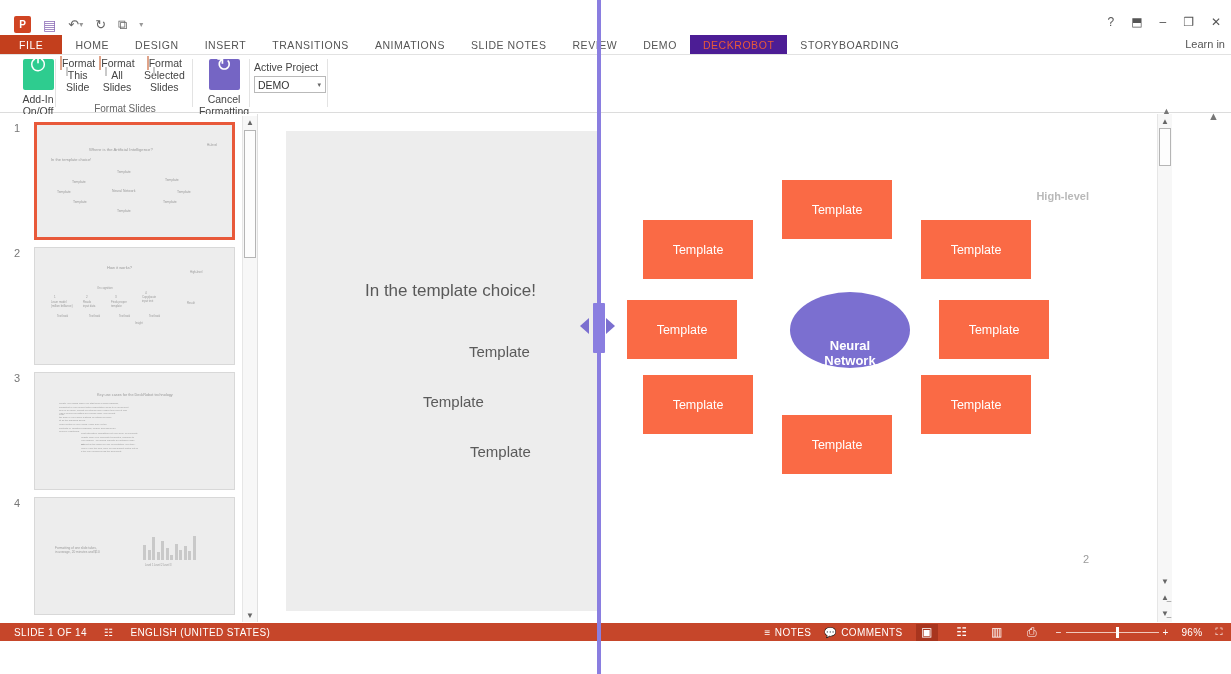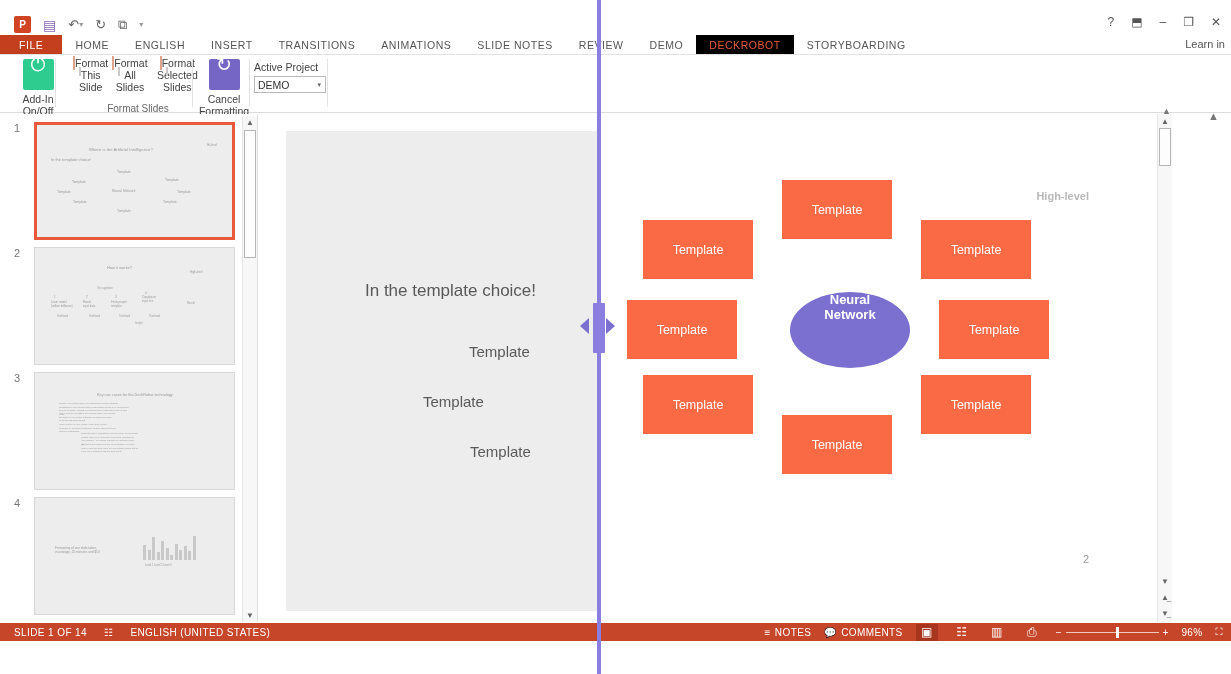--- a/index.html
+++ b/index.html
@@ -23,21 +23,21 @@
   .doc-title { position: absolute; left: 0; top: 20px; width: 1231px; text-align: center;
                font-size: 12.5px; color: #444; }
   .win-controls { position: absolute; right: 10px; top: 16px; display: flex; align-items: center; gap: 17px; }
   .win-btn { font-size: 12px; color: #555; cursor: default; line-height: 1; }
   .signin { position: absolute; right: 6px; top: 38px; font-size: 11px; color: #555; white-space: nowrap; }
 
   
   .tabs { position: absolute; left: 0; top: 35px; height: 20px; display: flex; align-items: stretch; font-size: 10.5px; }
   .tab { padding: 3px 13px 4px; letter-spacing: .55px; color: #555; display: flex; align-items: center; cursor: default; }
   .tab.file { background: #c33f1d; color: #fff; font-weight: normal; padding: 3px 19px 4px; }
-  .tab.active { color: #e8593a; background: #000000; position: relative; }
+  .tab.active { color: #e8593a; background: #4c1d95; position: relative; }
   .tab.active::after { content: ""; position: absolute; left: 0; right: 0; bottom: -1px; height: 2px; background: #fff; }
   .ribbon-line { position: absolute; left: 0; top: 54px; width: 1231px; height: 1px; background: #e2e2e2; }
 
   
   .ribbon { position: absolute; left: 0; top: 55px; width: 1231px; height: 58px; background: #fff;
             border-bottom: 1px solid #dcdcdc; }
   .rb-group { position: absolute; top: 2px; display: flex; align-items: flex-start; }
   .rb-btn { width: 56px; text-align: center; font-size: 10.5px; color: #444; line-height: 12px; cursor: default; }
   .rb-btn .gl { display: block; margin: 2px auto 3px; }
   .big-sq { width: 31px; height: 31px; border-radius: 2px; display: flex; align-items: center;
@@ -81,21 +81,21 @@
   .s-tmpl { position: absolute; font-size: 15px; color: #5a5a5a; }
   .hi-level { position: absolute; right: 50px; top: 59px; font-size: 11px; color: #b9b9b9; font-weight: bold; }
   .pg-num { position: absolute; right: 50px; top: 422px; font-size: 11px; color: #9a9a9a; }
 
   
   .diagram { position: absolute; left: 348px; top: 45px; width: 420px; height: 310px; }
   .box { position: absolute; background: #fa6a45; color: #fff; font-size: 12.5px; display: flex;
          align-items: center; justify-content: center; }
   .ellipse { position: absolute; left: 156px; top: 116px; width: 120px; height: 76px; border-radius: 50%;
              background: #7b6fd0; color: #fff; font-size: 13px; font-weight: bold; text-align: center;
-             display: flex; align-items: flex-start; justify-content: center; line-height: 15px; z-index: 3; }
+             display: flex; align-items: flex-end; justify-content: center; line-height: 15px; z-index: 3; }
 
   
   .divider { position: absolute; left: 597px; top: 0; width: 4px; height: 674px; background: #8a7ee0; z-index: 40; }
   .div-handle { position: absolute; left: 593px; top: 303px; width: 12px; height: 50px; background: #8a7ee0;
                 border-radius: 1px; z-index: 41; }
   .div-arrow { position: absolute; top: 318px; z-index: 42; width: 0; height: 0;
                border-top: 8px solid transparent; border-bottom: 8px solid transparent; }
   .div-arrow.l { left: 580px; border-right: 9px solid #7b6fd0; }
   .div-arrow.r { left: 606px; border-left: 9px solid #7b6fd0; }
 
@@ -134,21 +134,21 @@
       <span class="win-btn">–</span>
       <span class="win-btn">❐</span>
       <span class="win-btn">✕</span>
     </div>
     <div class="signin">Learn in</div>
   </div>
 
   <div class="tabs" id="tabs">
       <div class="tab file">FILE</div>
       <div class="tab">HOME</div>
-      <div class="tab">ENGLISH</div>
+      <div class="tab">DESIGN</div>
       <div class="tab">INSERT</div>
       <div class="tab">TRANSITIONS</div>
       <div class="tab">ANIMATIONS</div>
       <div class="tab">SLIDE NOTES</div>
       <div class="tab">REVIEW</div>
       <div class="tab">DEMO</div>
       <div class="tab active">DECKROBOT</div>
       <div class="tab">STORYBOARDING</div>
     </div>
   <div class="ribbon-line"></div>
@@ -158,21 +158,21 @@
     <div class="rb-group" style="left:10px;">
       <div class="rb-btn">
         <span class="gl big-sq sq-green">⏻</span>
         <span>Add-In</span><br>
         <span>On/Off</span>
       </div>
     </div>
 
     <div class="grp-div" style="left:55px;"></div>
 
-    <div class="rb-group" style="left:58px; width:134px; height:56px;margin-left:13px;">
+    <div class="rb-group" style="left:58px; width:134px; height:56px;">
       <div class="rb-btn" style="width:44px;">
         <span class="doc-ic"><i style="top:3px"></i><span class="b"></span><i style="bottom:3px"></i></span>
         <span>Format</span><br>
         <span>This Slide</span>
       </div>
       <div class="rb-btn" style="width:44px;">
         <span class="doc-ic"><i style="top:3px"></i><span class="b"></span><i style="bottom:3px"></i></span>
         <span>Format</span><br>
         <span>All Slides</span>
       </div>

